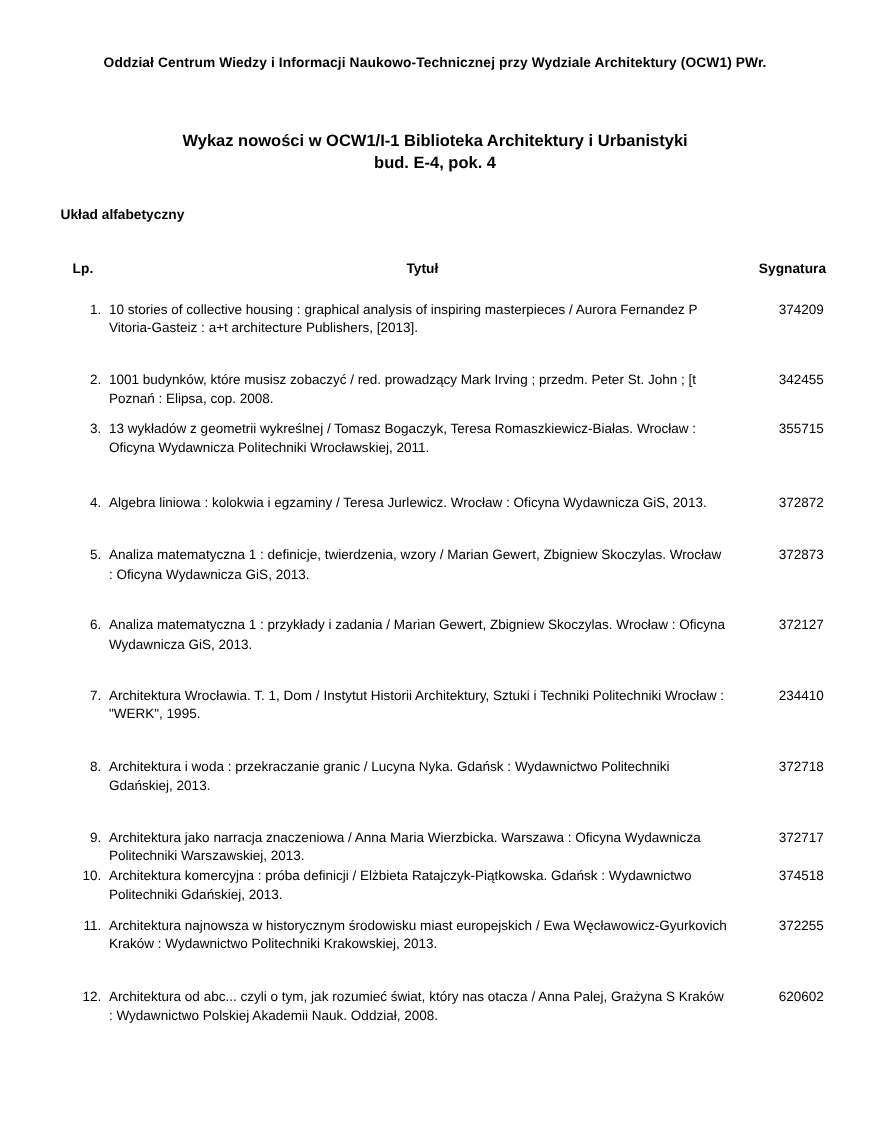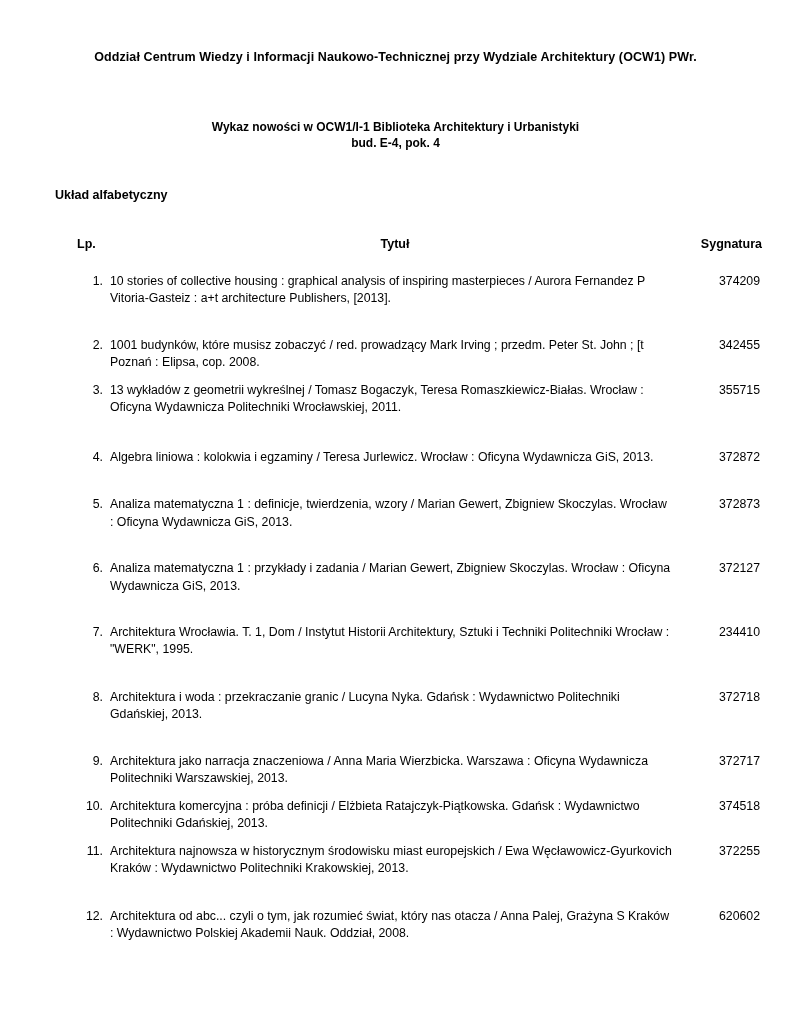--- a/index.html
+++ b/index.html
@@ -28,38 +28,38 @@
     font-size: 12.5px;
     font-weight: bold;
     letter-spacing: 0.1px;
   }
   .doc-heading {
     position: absolute;
     left: 0;
     right: 0;
     top: 119px;
     text-align: center;
-    font-size: 12px;
+    font-size: 15px;
     font-weight: bold;
     line-height: 1.35;
   }
   .doc-heading .line2 {
     display: block;
   }
   .arrangement {
     position: absolute;
     left: 55px;
     top: 188px;
     font-size: 12.5px;
     font-weight: bold;
     text-align: right;
   }
   .table {
     position: absolute;
-    left: 72px;
+    left: 61px;
     top: 237px;
     width: 690px;
   }
   .thead {
     display: block;
     position: relative;
     height: 24px;
     font-size: 12.5px;
     font-weight: bold;
   }
@@ -170,21 +170,21 @@
         <div class="row" style="margin-top: 30px;">
           <div class="row-num">8.</div>
           <div class="row-title">Architektura i woda : przekraczanie granic / Lucyna Nyka. Gdańsk : Wydawnictwo Politechniki Gdańskiej, 2013.</div>
           <div class="row-sig">372718</div>
         </div>
         <div class="row" style="margin-top: 29px;">
           <div class="row-num">9.</div>
           <div class="row-title">Architektura jako narracja znaczeniowa / Anna Maria Wierzbicka. Warszawa : Oficyna Wydawnicza Politechniki Warszawskiej, 2013.</div>
           <div class="row-sig">372717</div>
         </div>
-        <div class="row" style="margin-top: 10px;">
+        <div class="row" style="">
           <div class="row-num">10.</div>
           <div class="row-title">Architektura komercyjna : próba definicji / Elżbieta Ratajczyk-Piątkowska. Gdańsk : Wydawnictwo Politechniki Gdańskiej, 2013.</div>
           <div class="row-sig">374518</div>
         </div>
         <div class="row" style="margin-top: 10px;">
           <div class="row-num">11.</div>
           <div class="row-title">Architektura najnowsza w historycznym środowisku miast europejskich / Ewa Węcławowicz-Gyurkovich Kraków : Wydawnictwo Politechniki Krakowskiej, 2013.</div>
           <div class="row-sig">372255</div>
         </div>
         <div class="row" style="margin-top: 30px;">

